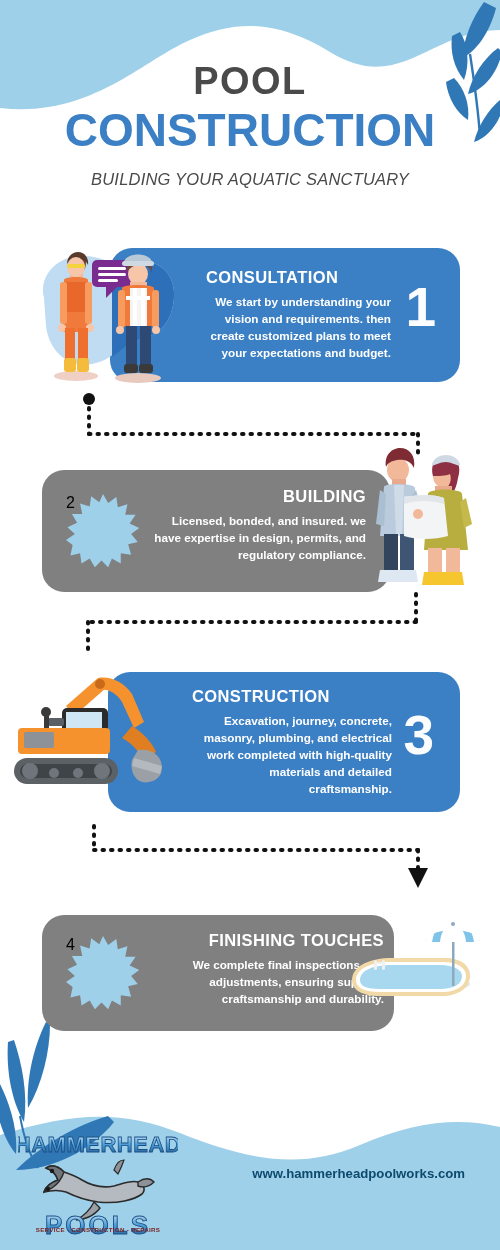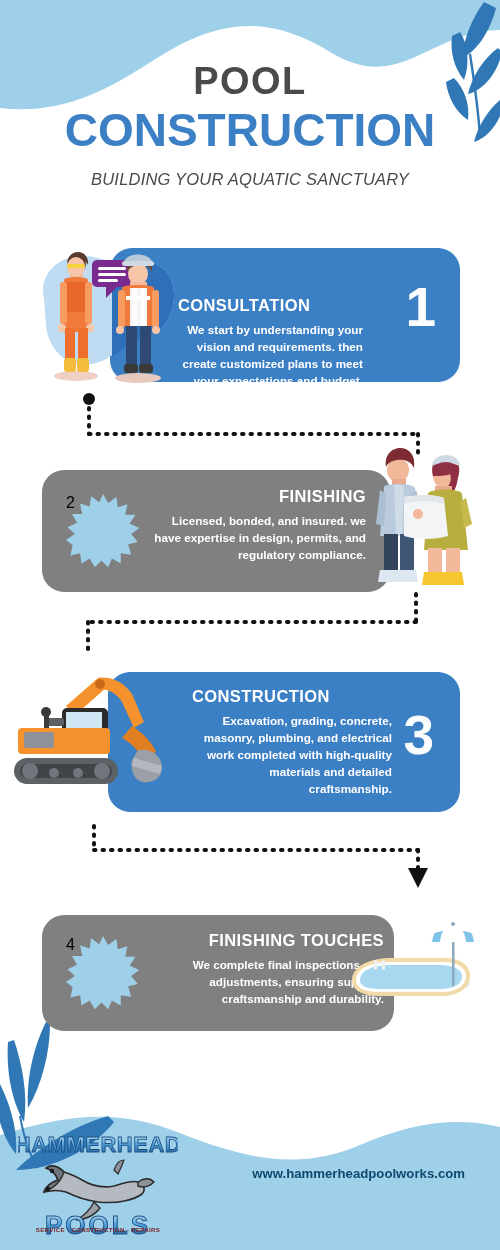--- a/index.html
+++ b/index.html
@@ -45,21 +45,21 @@
   .card-body{
     color:#ffffff;font-weight:bold;font-size:11.7px;line-height:1.45;margin:0;text-align:right;
   }
   .big-num{
     position:absolute;color:#ffffff;font-weight:bold;font-size:55px;
     line-height:1;opacity:.98;
   }
 
   
   #card1{left:110px;top:248px;width:350px;height:134px;}
-  #card1 .txt{position:absolute;left:68px;top:20px;width:185px;margin-top:28px;}
+  #card1 .txt{position:absolute;left:96px;top:20px;width:185px;}
   #card1 .big-num{right:24px;top:32px;}
   
   #card2{left:42px;top:470px;width:348px;height:122px;}
   #card2 .txt{position:absolute;left:112px;top:17px;width:212px;text-align:right;}
   
   #card3{left:108px;top:672px;width:352px;height:140px;}
   #card3 .txt{position:absolute;left:84px;top:15px;width:200px;}
   #card3 .big-num{right:26px;top:36px;}
   
   #card4{left:42px;top:915px;width:352px;height:116px;}
@@ -199,21 +199,21 @@
     <line x1="9" y1="42" x2="338" y2="42" stroke="#111111" stroke-width="4" stroke-dasharray="1.5 7" stroke-linecap="round"></line>
     <line x1="338" y1="42" x2="338" y2="66" stroke="#111111" stroke-width="4" stroke-dasharray="1.5 7" stroke-linecap="round"></line>
   </svg>
 
   <div class="card gray" id="card2">
     <svg class="burst" viewBox="0 0 100 100">
       <polygon fill="#9fd0ea" points="50,0 57,12 68,4 70,18 83,14 80,28 94,28 86,40 99,46 88,54 97,65 84,68 88,82 74,80 74,94 62,87 57,99 48,90 39,99 32,87 21,94 19,80 6,83 9,69 -0,62 12,54 2,45 15,39 8,27 22,27 19,13 32,17 34,3 45,11"></polygon>
     </svg>
     <div class="burst num" style="left:24px;top:24px;width:74px;height:74px;">2</div>
     <div class="txt">
-      <div class="card-title">FINISHING</div>
+      <div class="card-title">BUILDING</div>
       <div class="card-body">Licensed, bonded, and insured. we have expertise in design, permits, and regulatory compliance.</div>
     </div>
   </div>
 
   <svg class="illus" id="ill2" viewBox="0 0 122 152">
 
     <ellipse cx="40" cy="30" rx="11" ry="12" fill="#f2b89a"></ellipse>
     <path d="M28,27 C26,14 35,8 42,8 C51,8 58,15 56,28 C53,21 46,19 39,20 C33,21 30,23 28,27 Z" fill="#7e2b33"></path>
     <rect x="34" y="39" width="14" height="9" fill="#e8a98c"></rect>
     <path d="M26,47 C26,43 56,43 57,48 L59,96 L22,96 Z" fill="#b9cbdc"></path>
@@ -247,21 +247,21 @@
 
   <svg class="conn" id="conn2" viewBox="0 0 350 62">
     <line x1="336" y1="2" x2="336" y2="30" stroke="#111111" stroke-width="4" stroke-dasharray="1.5 7" stroke-linecap="round"></line>
     <line x1="336" y1="30" x2="8" y2="30" stroke="#111111" stroke-width="4" stroke-dasharray="1.5 7" stroke-linecap="round"></line>
     <line x1="8" y1="30" x2="8" y2="58" stroke="#111111" stroke-width="4" stroke-dasharray="1.5 7" stroke-linecap="round"></line>
   </svg>
 
   <div class="card blue" id="card3">
     <div class="txt">
       <div class="card-title">CONSTRUCTION</div>
-      <div class="card-body">Excavation, grading, concrete, masonry, plumbing, and electrical work completed with high-quality materials and detailed craftsmanship.</div>
+      <div class="card-body">Excavation, journey, concrete, masonry, plumbing, and electrical work completed with high-quality materials and detailed craftsmanship.</div>
     </div>
     <div class="big-num">3</div>
   </div>
 
   <svg class="illus" id="ill3" viewBox="0 0 176 128">
 
     <path d="M92,12 C104,10 118,16 126,28 L138,56 L128,62 L116,36 C110,26 100,22 92,24 Z" fill="#f5922e"></path>
     <path d="M60,40 L92,12 L100,22 L68,50 Z" fill="#f5922e"></path>
     <path d="M126,60 C136,66 146,76 150,86 L138,94 C132,84 124,76 116,72 Z" fill="#e07f22"></path>
     <circle cx="94" cy="18" r="5" fill="#c96a19"></circle>

